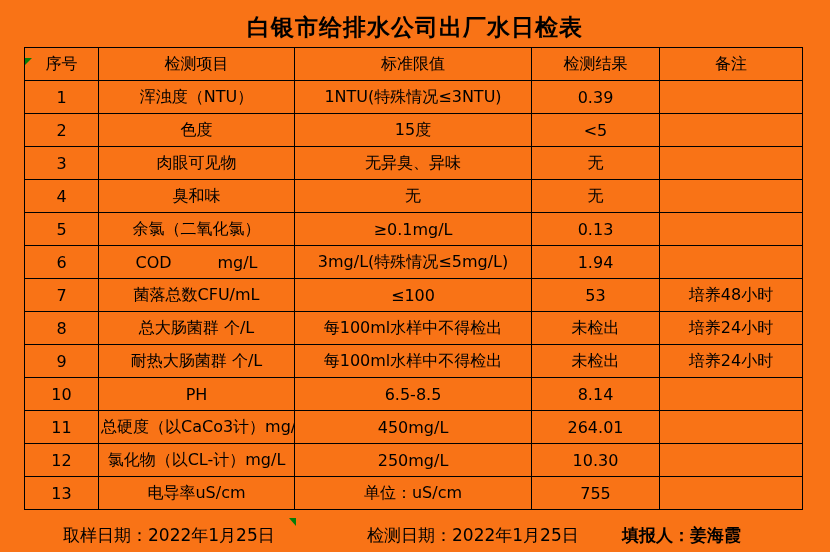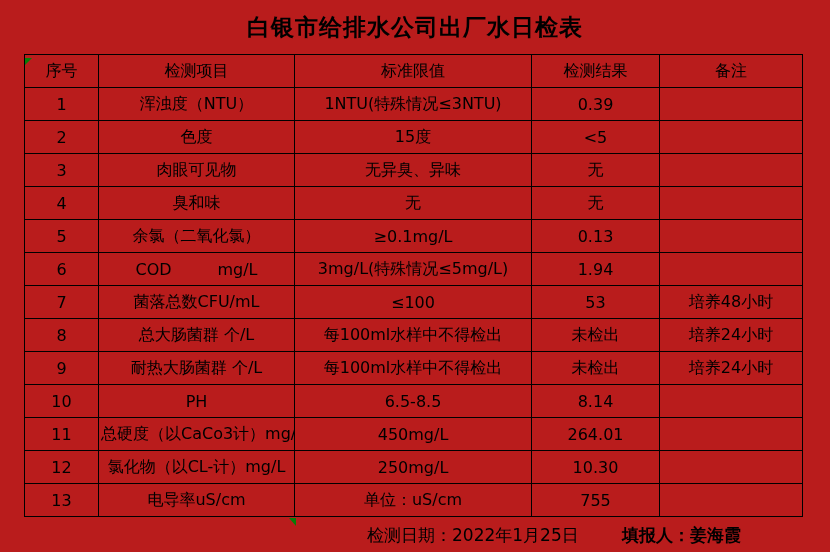--- a/index.html
+++ b/index.html
@@ -6,38 +6,38 @@
     margin: 0;
     padding: 0;
     background: #ffffff;
     font-family: "DejaVu Sans", "Liberation Sans", sans-serif;
     color: #000000;
   }
   .page {
     position: relative;
     width: 830px;
     height: 552px;
-    background: #b91c1c;
+    background: #f97316;
     overflow: hidden;
   }
   .title {
     position: absolute;
     top: 12px;
     left: 0;
     width: 830px;
     text-align: center;
     font-size: 23px;
     font-weight: bold;
     letter-spacing: 1px;
     white-space: nowrap;
   }
   table.report {
     position: absolute;
     left: 24px;
-    top: 54px;
+    top: 47px;
     width: 778px;
     border-collapse: collapse;
     table-layout: fixed;
   }
   table.report th, table.report td {
     border: 1px solid #000000;
     height: 32px;
     padding: 0 2px;
     text-align: center;
     vertical-align: middle;
@@ -198,17 +198,18 @@
         <td>单位：uS/cm</td>
         <td>755</td>
         <td></td>
       </tr>
     </tbody>
   </table>
 
   <div class="marker marker-bottom" style="background: rgb(7, 125, 7);"></div>
 
   <div class="footer-line">
+    <span class="f-sampling">取样日期：2022年1月25日</span>
     <span class="f-test">检测日期：2022年1月25日</span>
     <span class="f-reporter">填报人：姜海霞</span>
   </div>
 
 </div>
 
 </body></html>

